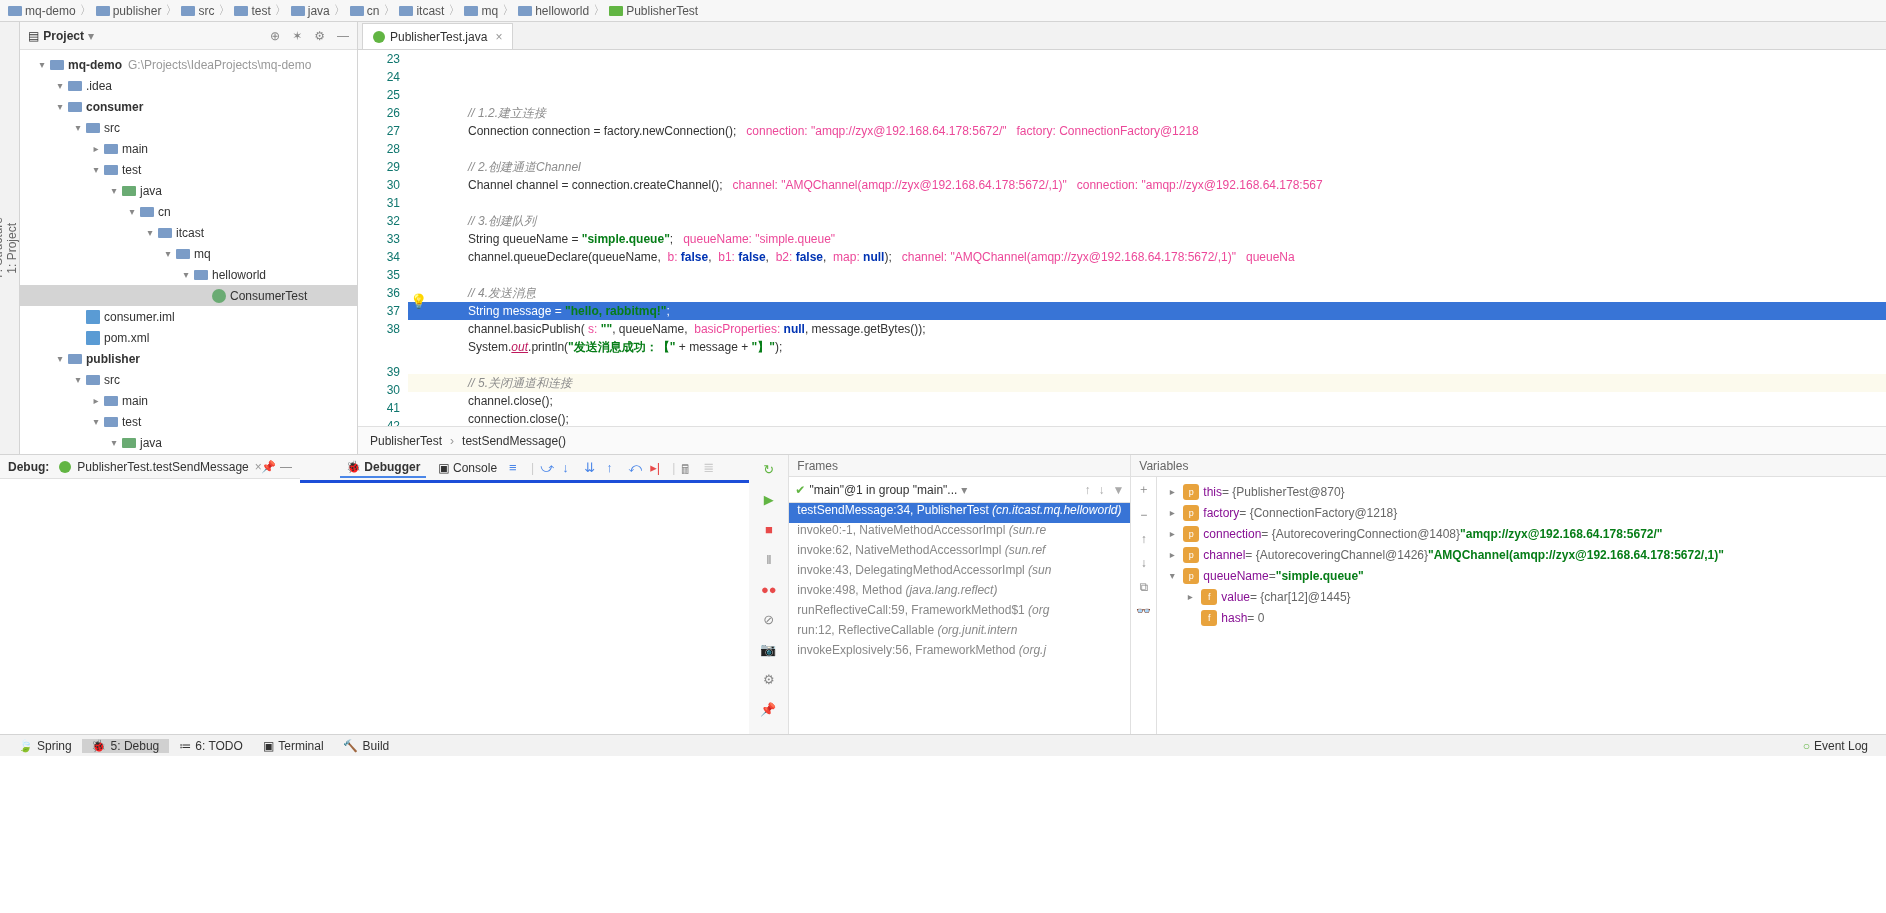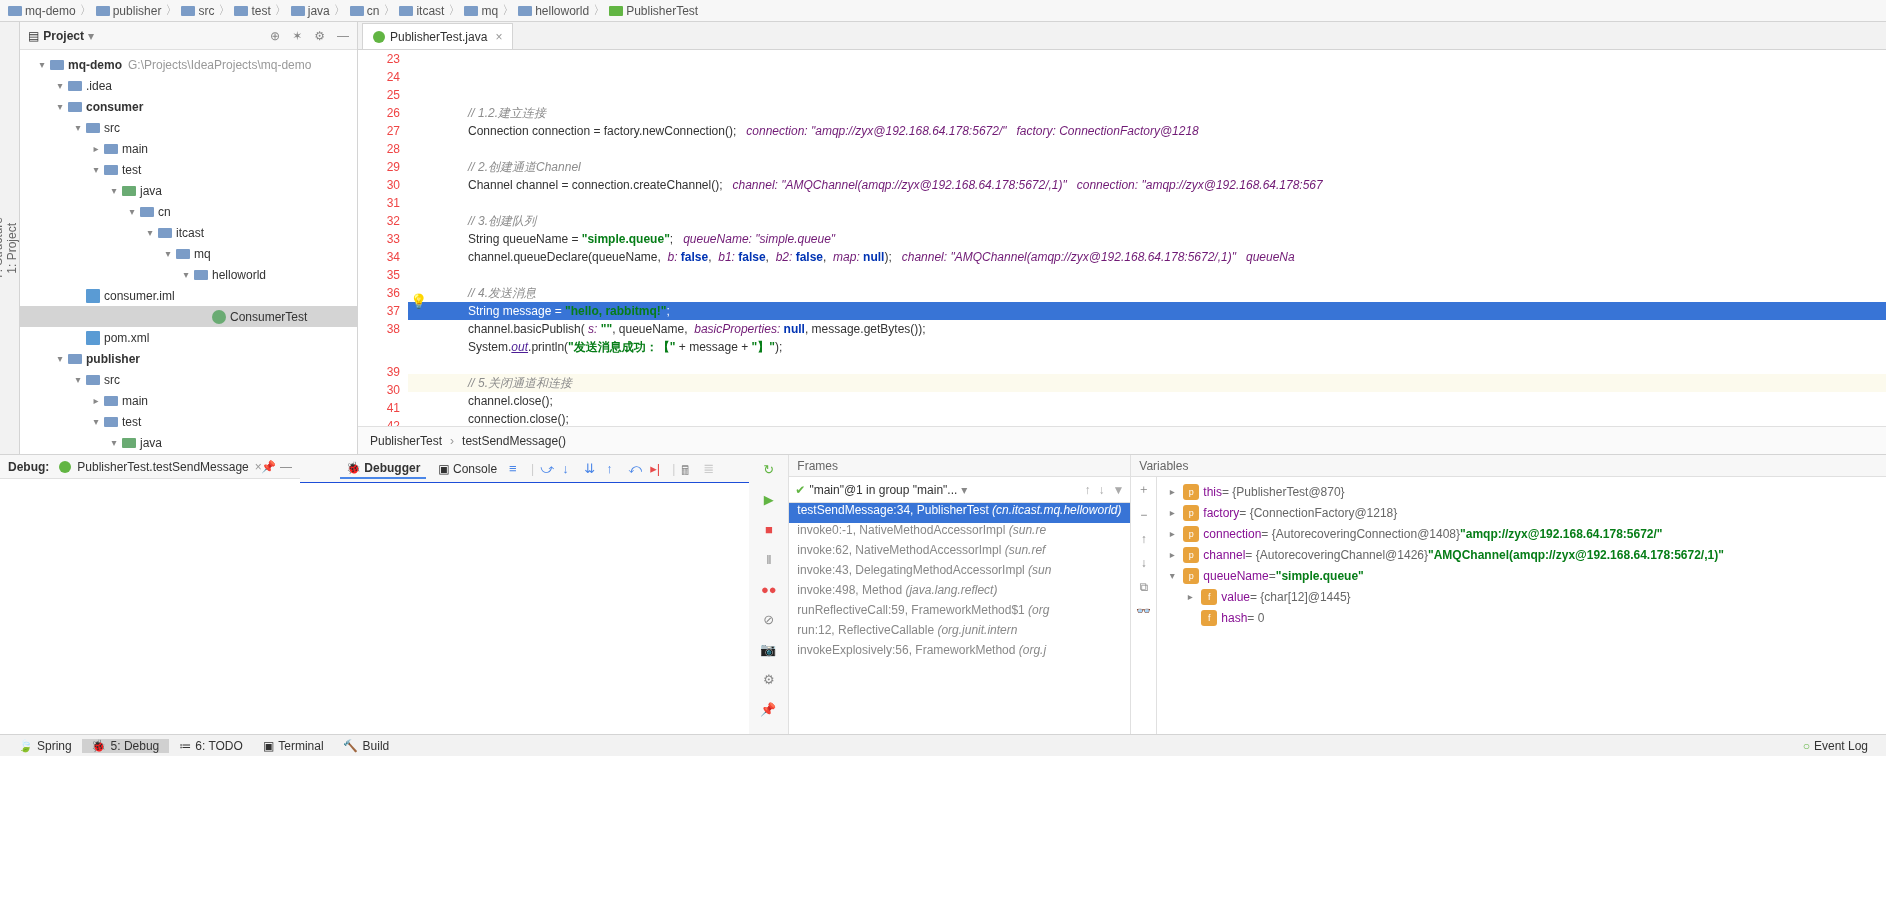--- a/index.html
+++ b/index.html
@@ -25,40 +25,40 @@
 .tree-row .file-icon { width:14px; height:14px; border-radius:50%; background:#6aab73; margin:0 4px 0 2px; display:inline-block; }
 .tree-row .file-icon.xml { background:#5a9bd4; border-radius:1px; }
 .tree-row .file-icon.m { background:#5a9bd4; border-radius:1px; }
 .path-hint { color:#999; margin-left:6px; }
 .editor-area { flex:1; display:flex; flex-direction:column; }
 .tab-bar { height:28px; display:flex; align-items:flex-end; background:#f2f2f2; border-bottom:1px solid #d4d4d4; padding-left:4px; }
 .file-tab { height:26px; display:flex; align-items:center; padding:0 10px; border:1px solid #d4d4d4; border-bottom:none; background:#fff; font-family:'JetBrains Mono',monospace; }
 .file-tab .fc { width:12px; height:12px; border-radius:50%; background:#62b543; margin-right:5px; }
 .file-tab .close-x { margin-left:8px; color:#999; cursor:pointer; }
 .code-scroll { flex:1; display:flex; overflow:hidden; background:#fff; font-family:'JetBrains Mono',Consolas,monospace; font-size:12px; line-height:18px; }
-.gutter { width:50px; text-align:right; padding:0 8px 0 0; color:#ef4444; user-select:none; background:#fff; }
+.gutter { width:50px; text-align:right; padding:0 8px 0 0; color:#0f766e; user-select:none; background:#fff; }
 .code-body { flex:1; position:relative; white-space:pre; overflow:hidden; }
 .code-line { height:18px; padding-left:20px; }
 .code-line.hl { background:#3874d6; color:#fff; }
 .code-line.cursor-line { background:#fcfaed; }
 .kw { color:#0033b3; font-weight:bold; }
 .str { color:#067d17; font-weight:bold; }
 .com { color:#8c8c8c; font-style:italic; }
-.hint { color:#701a75; font-style:italic; }
-.fld { color:#4c1d95; font-style:italic;text-decoration:underline; }
+.hint { color:#ec4899; }
+.fld { color:#be185d; font-style:italic;text-decoration:underline; }
 .bulb { position:absolute; left:2px; top:242px; color:#e8a33d; font-size:14px; }
 .nav-footer { height:28px; display:flex; align-items:center; padding:0 12px; border-top:1px solid #e0e0e0; background:#fafafa; font-family:'JetBrains Mono',monospace; }
 .nav-footer .sep { margin:0 8px; color:#999; }
 .debug-panel { height:280px; border-top:1px solid #d4d4d4; display:flex; flex-direction:row; }
 .debug-head { height:24px; display:flex; align-items:center; padding:0 8px; background:#f7f7f7; border-bottom:1px solid #e0e0e0; font-family:'JetBrains Mono',monospace; }
 .debug-head .title { font-weight:bold; }
 .debug-head .run-icon { width:12px; height:12px; background:#62b543; border-radius:6px; margin:0 6px 0 10px; }
 .debug-head .close-x { color:#999; margin-left:6px; }
 .debug-head .pin { margin-left:auto; color:#888; }
-.debug-toolbar { height:28px; display:flex; align-items:center; padding:0 30px 0 40px; background:#f7f7f7; border-bottom:1px solid #1d4ed8; gap:6px; }
+.debug-toolbar { height:28px; display:flex; align-items:center; padding:0 30px 0 40px; background:#f7f7f7; border-bottom:3px solid #1d4ed8; gap:6px; }
 .debug-toolbar .tab-btn { padding:2px 6px; cursor:pointer; }
 .debug-toolbar .tab-btn.active { border-bottom:2px solid #4a86e8; font-weight:bold; }
 .debug-toolbar .dbg-icon { width:16px; height:16px; display:inline-block; color:#4a86e8; font-size:13px; cursor:pointer; }
 .debug-body { flex:1; display:flex; }
 .debug-left { width:40px; background:#f7f7f7; border-right:1px solid #e0e0e0; display:flex; flex-direction:column; align-items:center; padding-top:4px; gap:10px; }
 .debug-left .btn { width:20px; height:20px; display:flex; align-items:center; justify-content:center; cursor:pointer; font-size:13px; }
 .frames-panel { width:342px; border-right:1px solid #e0e0e0; display:flex; flex-direction:column; font-family:'JetBrains Mono',monospace; }
 .panel-head { height:22px; display:flex; align-items:center; padding:0 8px; background:#f7f7f7; border-bottom:1px solid #e0e0e0; font-weight:normal; color:#666; }
 .thread-sel { height:26px; display:flex; align-items:center; padding:0 6px; border-bottom:1px solid #e0e0e0; }
 .thread-sel .chk { color:#62b543; margin-right:4px; }
@@ -199,31 +199,31 @@
           <span class="arrow">▾</span>
           <span class="folder-icon"></span>
           <span>mq</span>
         </div>
         <div class="tree-row">
           <span style="width:160px"></span>
           <span class="arrow">▾</span>
           <span class="folder-icon"></span>
           <span>helloworld</span>
         </div>
-        <div class="tree-row">
-          <span style="width:52px"></span>
-          <span class="arrow"> </span>
-          <span class="file-icon xml"></span>
-          <span>consumer.iml</span>
-        </div>
         <div class="tree-row selected">
           <span style="width:178px"></span>
           <span class="arrow"> </span>
           <span class="file-icon"></span>
           <span>ConsumerTest</span>
+        </div>
+        <div class="tree-row">
+          <span style="width:52px"></span>
+          <span class="arrow"> </span>
+          <span class="file-icon xml"></span>
+          <span>consumer.iml</span>
         </div>
         <div class="tree-row">
           <span style="width:52px"></span>
           <span class="arrow"> </span>
           <span class="file-icon m"></span>
           <span>pom.xml</span>
         </div>
         <div class="tree-row">
           <span style="width:34px"></span>
           <span class="arrow">▾</span>

